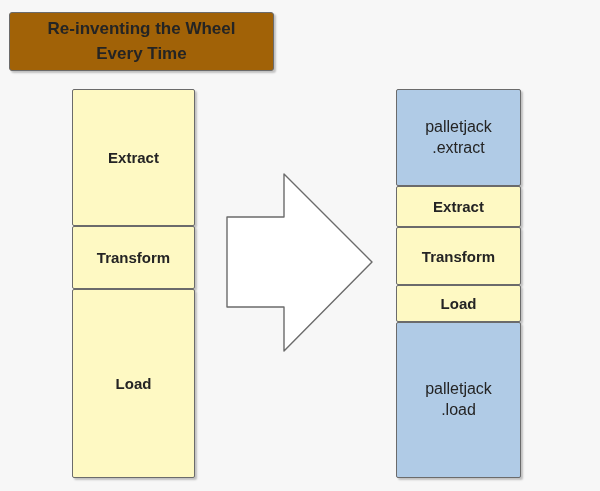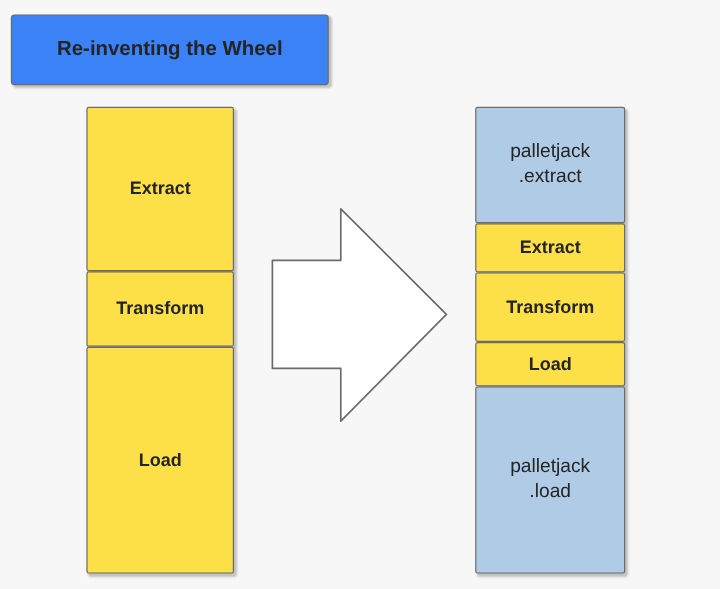--- a/index.html
+++ b/index.html
@@ -16,21 +16,21 @@
 
   #canvas {
     position: relative;
     width: 600px;
     height: 491px;
   }
 
   
   .title-box {
     position: absolute;
-    background: #3b82f6;
+    background: #a16207;
     border: 1px solid #6b6b6b;
     border-radius: 3px;
     box-shadow: 2px 2px 2px rgba(0,0,0,0.22);
     display: flex;
     align-items: center;
     justify-content: center;
     text-align: center;
     font-weight: bold;
     font-size: 17px;
     line-height: 1.45;
@@ -55,21 +55,21 @@
     border: 1px solid #6b6b6b;
     border-radius: 2px;
     box-shadow: 2px 2px 2px rgba(0,0,0,0.22);
     display: flex;
     align-items: center;
     justify-content: center;
     text-align: center;
     color: #242424;
     position: relative;
   }
-  .cell.green { background: #fde047; }
+  .cell.green { background: #fef9c3; }
   .cell.blue  { background: #b0cbe6; }
 
   .cell.bold  { font-weight: bold; font-size: 15px; }
   .cell.plain { font-weight: normal; font-size: 16px; line-height: 1.3; }
 
   
   #cell-l-extract   { height: 137px; }
   #cell-l-transform { height: 63px;  }
   #cell-l-load      { height: 189px; }
 
@@ -91,20 +91,21 @@
   #arrow-wrap svg { display: block; }
 </style>
 </head>
 <body>
 
 <div id="canvas">
 
   <div class="title-box" id="title-left">
     <div>
       <span>Re-inventing the Wheel</span><br>
+      <span>Every Time</span>
     </div>
   </div>
 
 
   <div class="stack" id="stack-left">
     <div class="cell green bold" id="cell-l-extract">
       <span>Extract</span>
     </div>
     <div class="cell green bold" id="cell-l-transform">
       <span>Transform</span>

